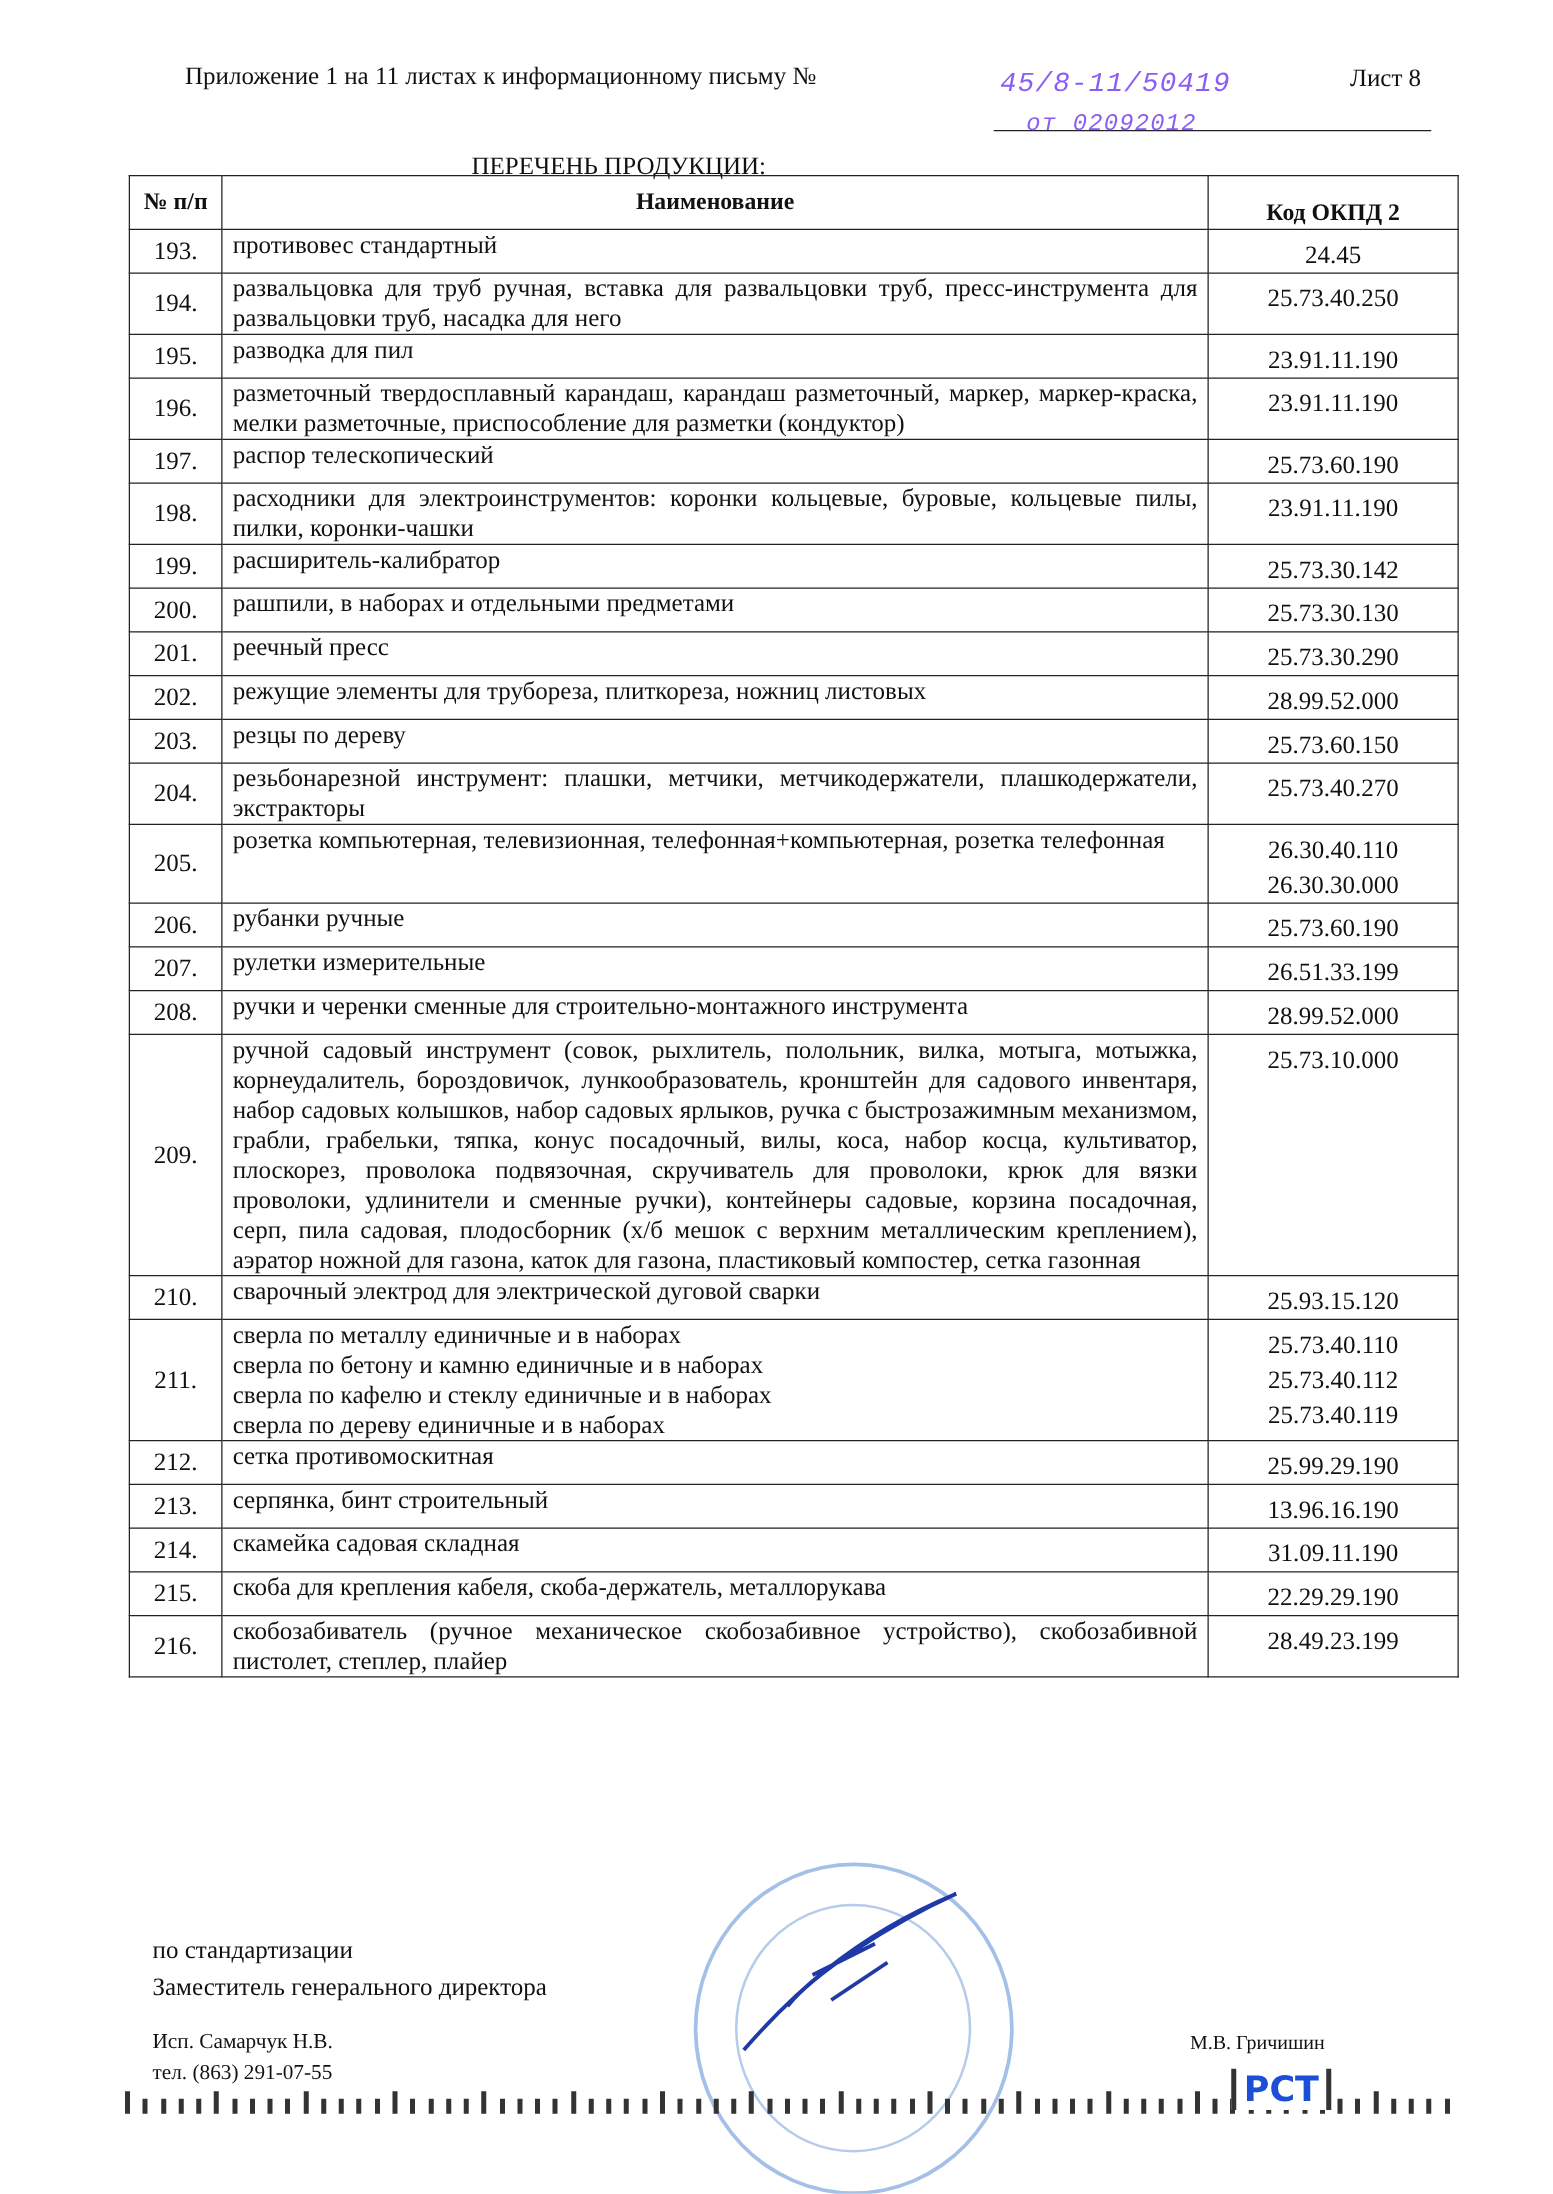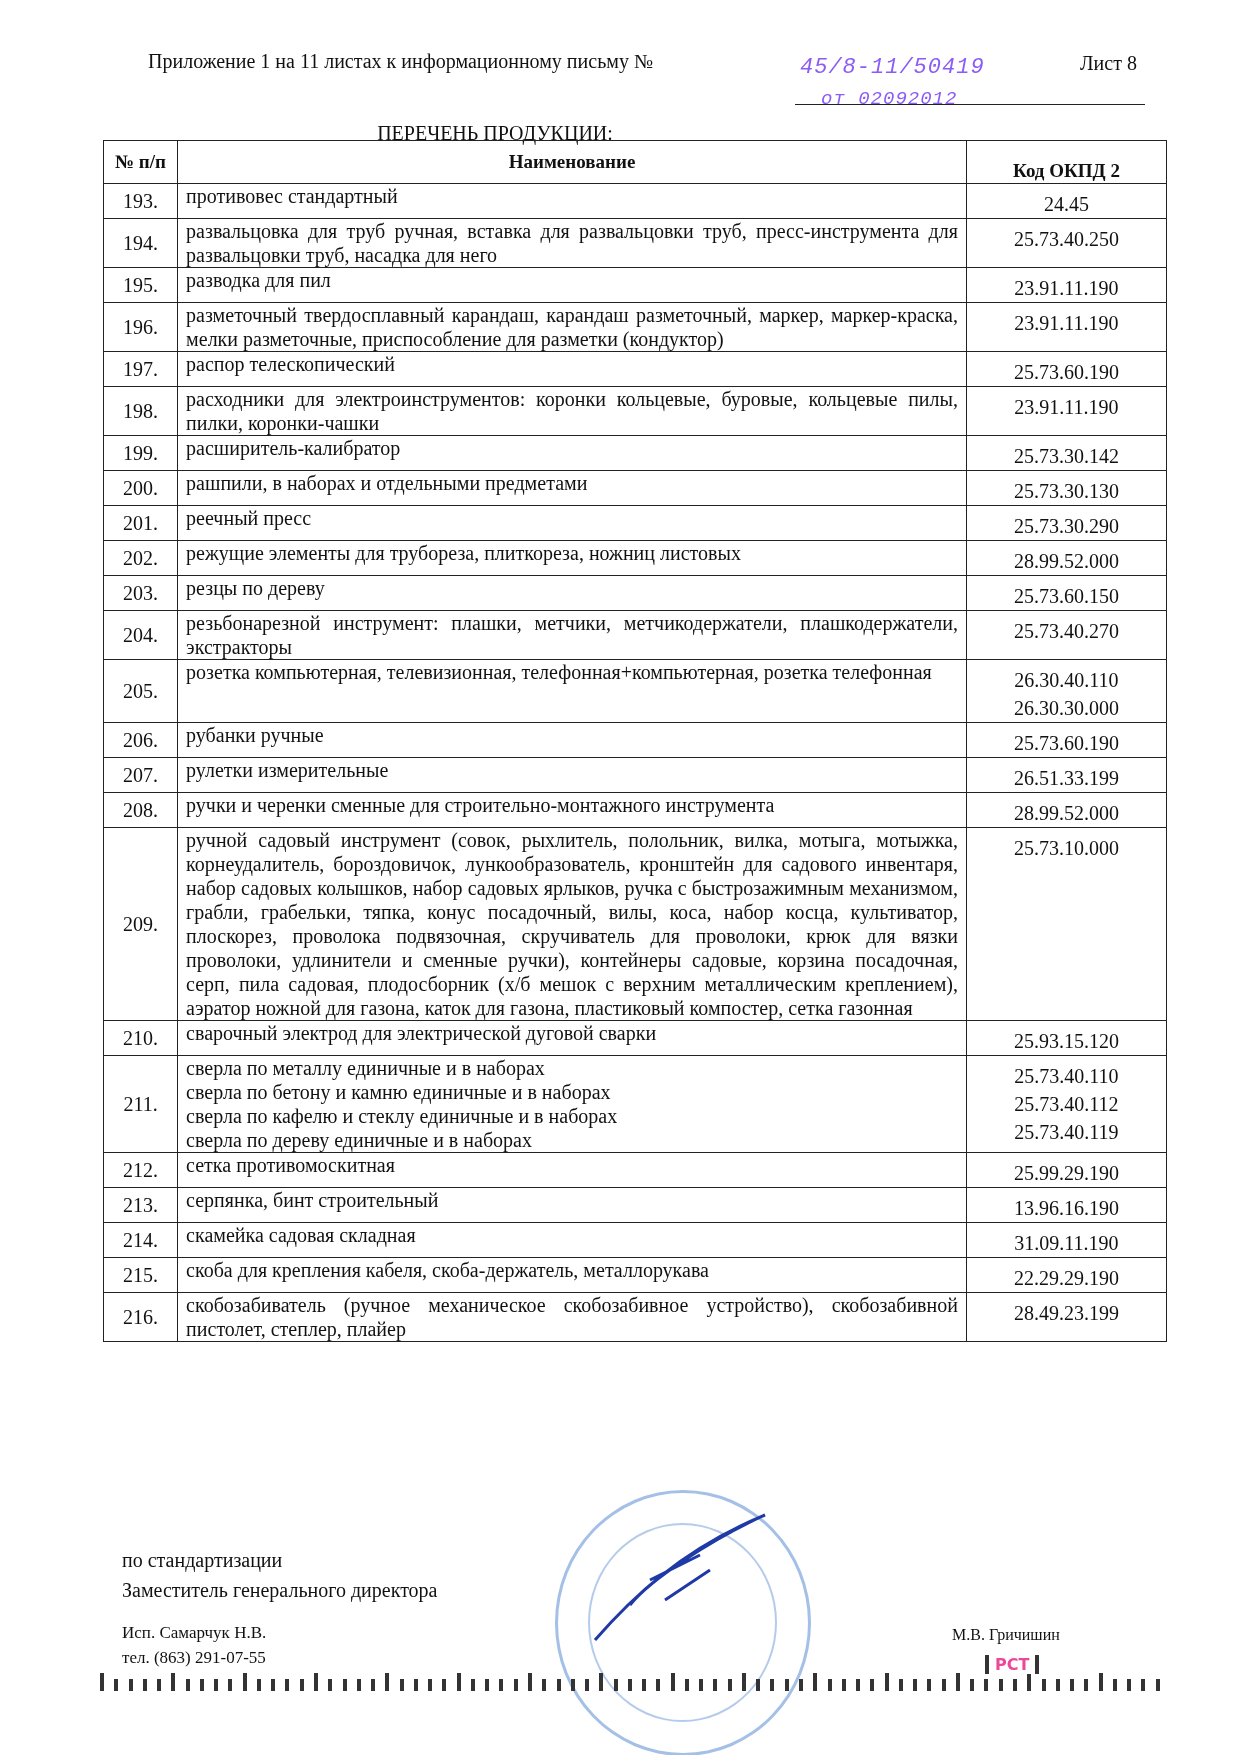--- a/index.html
+++ b/index.html
@@ -50,22 +50,22 @@
     position: absolute; left: 590px; top: 1510px; width: 180px; height: 140px;
   }
   .ticks {
     position: absolute; left: 100px; top: 1673px; width: 1060px; height: 18px;
     display: flex; justify-content: space-between; align-items: flex-end;
   }
   .ticks span { width: 4px; background: #333; height: 12px; }
   .ticks span.tall { height: 18px; }
   .rst-logo {
     position: absolute; left: 985px; top: 1655px; font-family: "DejaVu Sans", sans-serif;
-    font-weight: bold; font-size: 16px; background: #fff; padding: 0 6px;
-    border-left: 4px solid #333; border-right: 4px solid #333; color: #ec4899;
+    font-weight: bold; font-size: 28px; background: #fff; padding: 0 6px;
+    border-left: 4px solid #333; border-right: 4px solid #333; color: #1d4ed8;
   }
 </style>
 </head>
 <body>
 
 <div class="header-line">Приложение 1 на 11 листах к информационному письму №</div>
 <div class="letter-num"></div>
 <div class="hand" style="left:800px;top:55px;">45/8-11/50419</div>
 <div class="hand" style="left:795px;top:88px;font-size:19px;margin-left:26px;">от 02092012</div>
 <div class="sheet-label">Лист 8</div>

